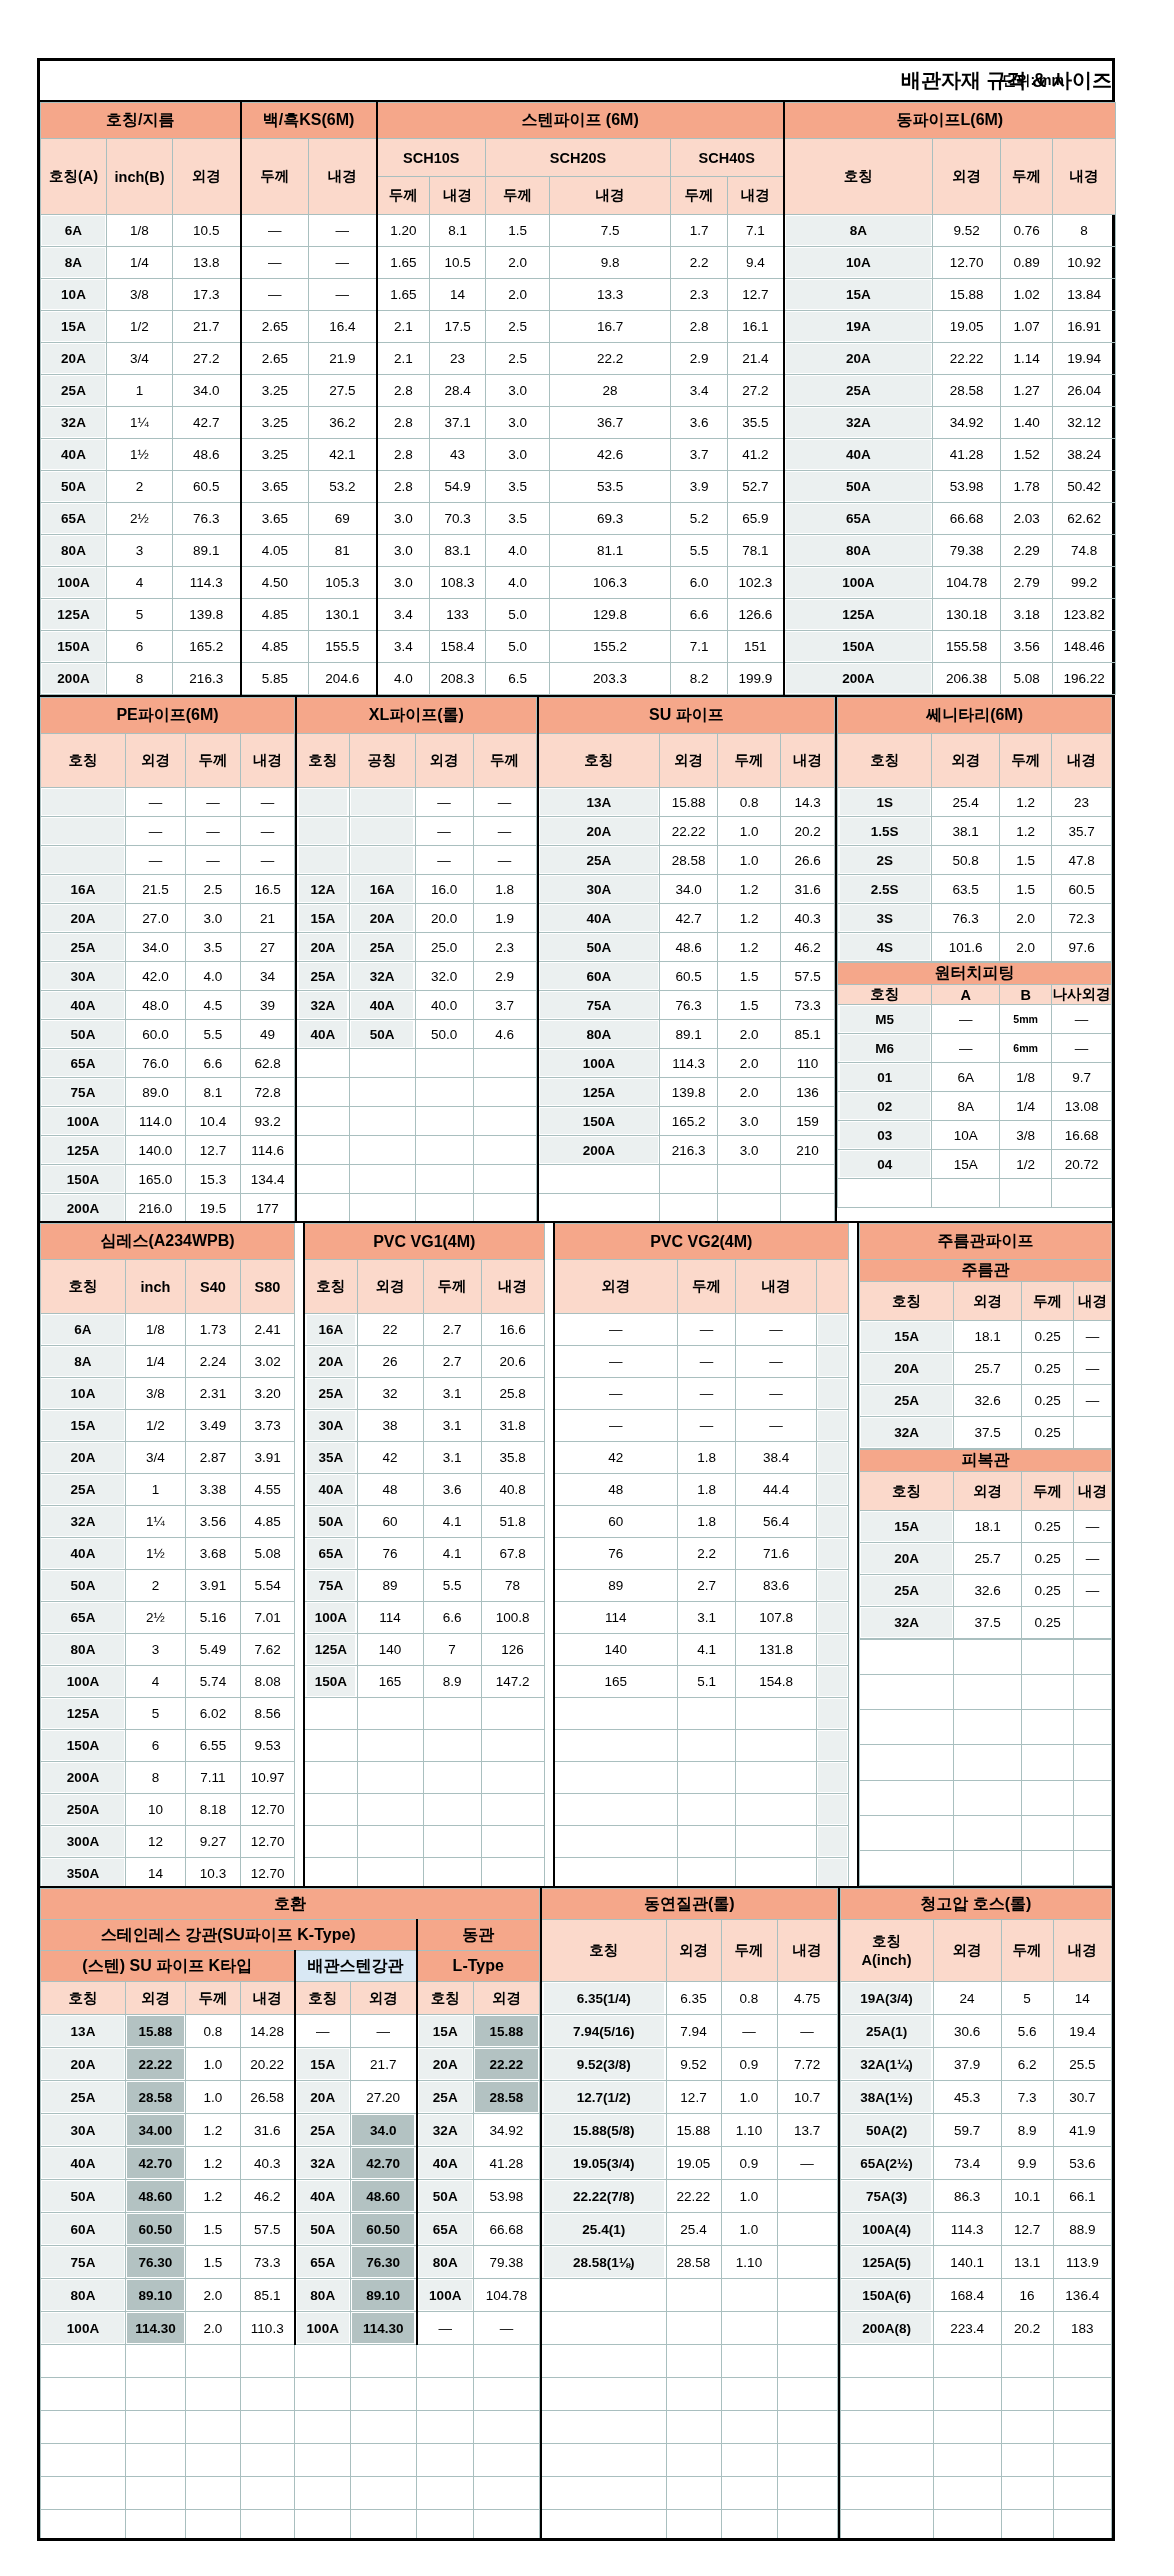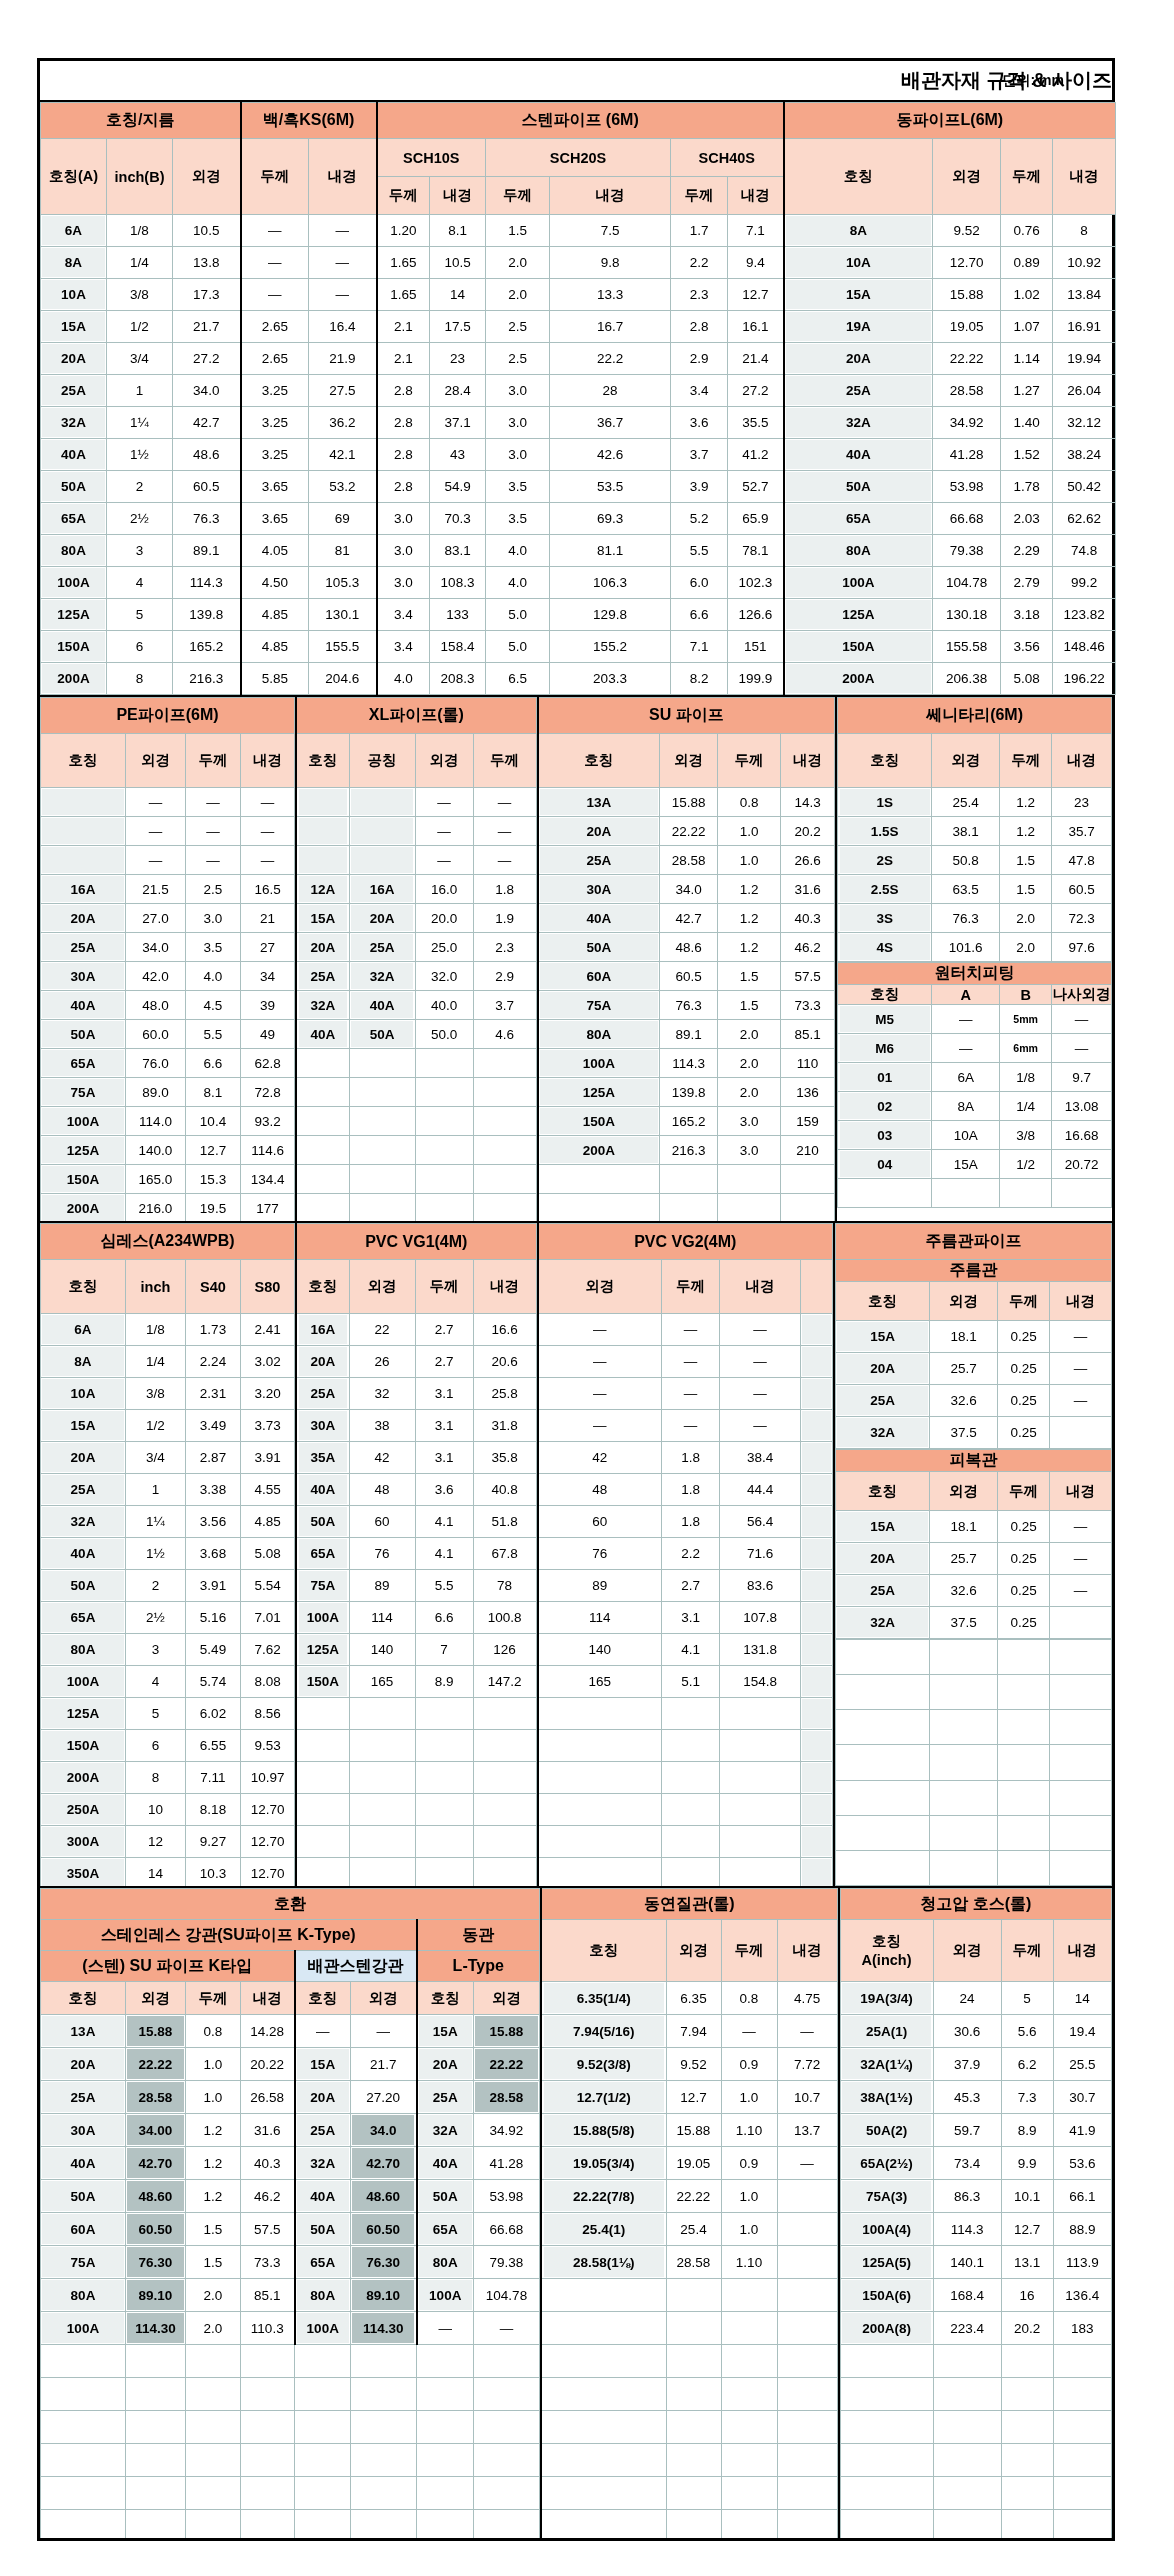--- a/index.html
+++ b/index.html
@@ -24,21 +24,21 @@
   .pre{white-space:pre-line;line-height:1.25;}
   .h30>th{height:20px;} .h32>th{height:31px;} .h34>th{height:33px;} .h37>th{height:36px;}
   .h39>th{height:38px;} .h40>th{height:39px;} .h56>th{height:54px;} .h64>th{height:62px;}
   #t1 tbody td{height:32px;}
   .band{display:flex;border-top:2.9px solid #000;align-items:stretch;}
   .band > * + *{border-left:2.9px solid #000;}
   .band2 table tbody td{height:29px;}
   .band3 table tbody td{height:32px;}
   .band4 table tbody td{height:33px;}
   .band2{height:524px;overflow:hidden;}
-  .band3{height:663px;overflow:hidden;}
+  .band3{height:663px;overflow:hidden;gap:8px;}
   .band4{height:650px;overflow:hidden;}
   .stack{display:flex;flex-direction:column;}
   .fill{flex:1;}
   .fill table{height:100%;width:100%;}
   .grow{flex:1;}
   .grow table{width:100%;}
 </style>
 </head>
 <body>
 

